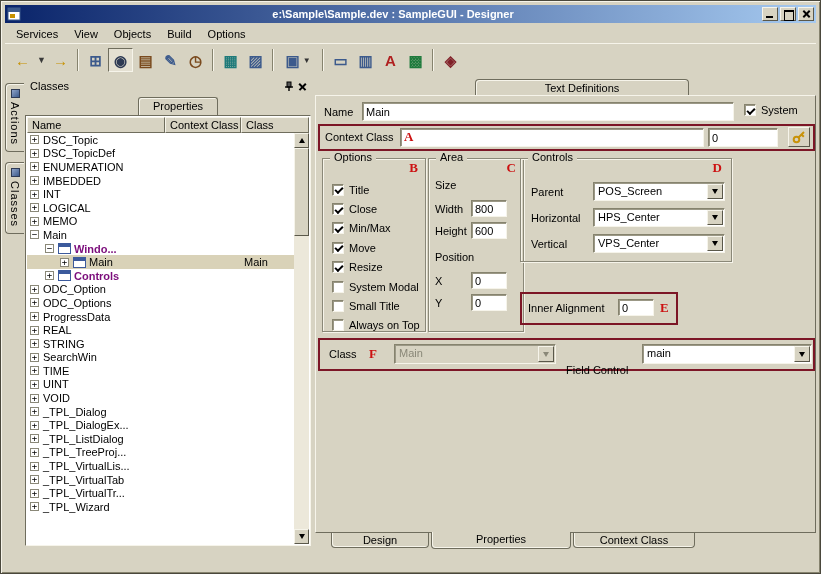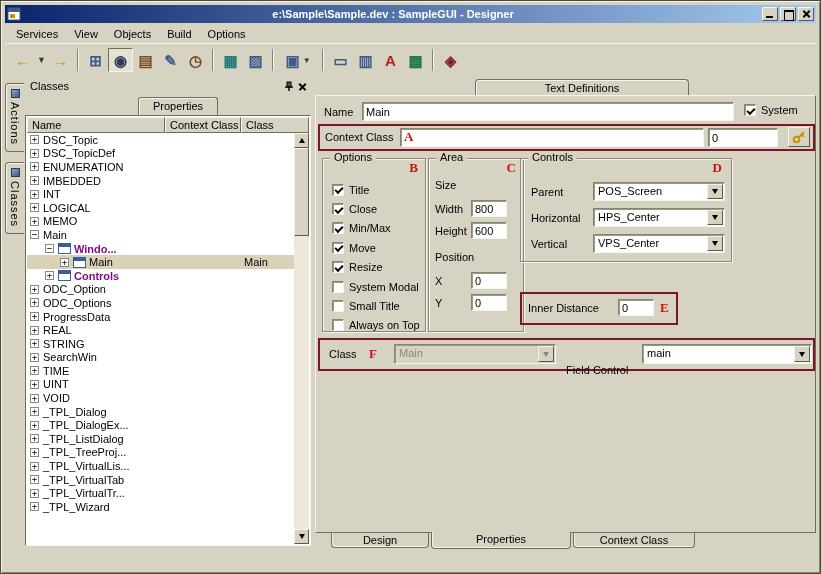--- a/index.html
+++ b/index.html
@@ -505,21 +505,21 @@
           <span class="lbl" style="left:10px;top:79px">Vertical</span>
           <div class="combo" style="left:72px;top:75px;width:132px">
             <span class="ctxt">VPS_Center</span>
             <span class="cbtn">
                 <i class="tri-down"></i>
               </span>
           </div>
         </div>
 
         <div class="ann" style="left:204px;top:196px;width:158px;height:33px">
-          <span class="lbl" style="left:6px;top:8px">Inner Distance</span>
+          <span class="lbl" style="left:6px;top:8px">Inner Alignment</span>
           <input class="field" style="left: 96px; top: 5px; width: 36px; height: 17px;" value="0">
           <span class="alpha" style="left:138px;top:6px">E</span>
         </div>
 
         <div class="ann" style="left:2px;top:242px;width:497px;height:33px">
           <span class="lbl" style="left:9px;top:8px">Class</span>
           <span class="alpha" style="left:49px;top:6px">F</span>
           <div class="combo disabled" style="left:74px;top:4px;width:162px;height:20px">
             <span class="ctxt">Main</span>
             <span class="cbtn">

